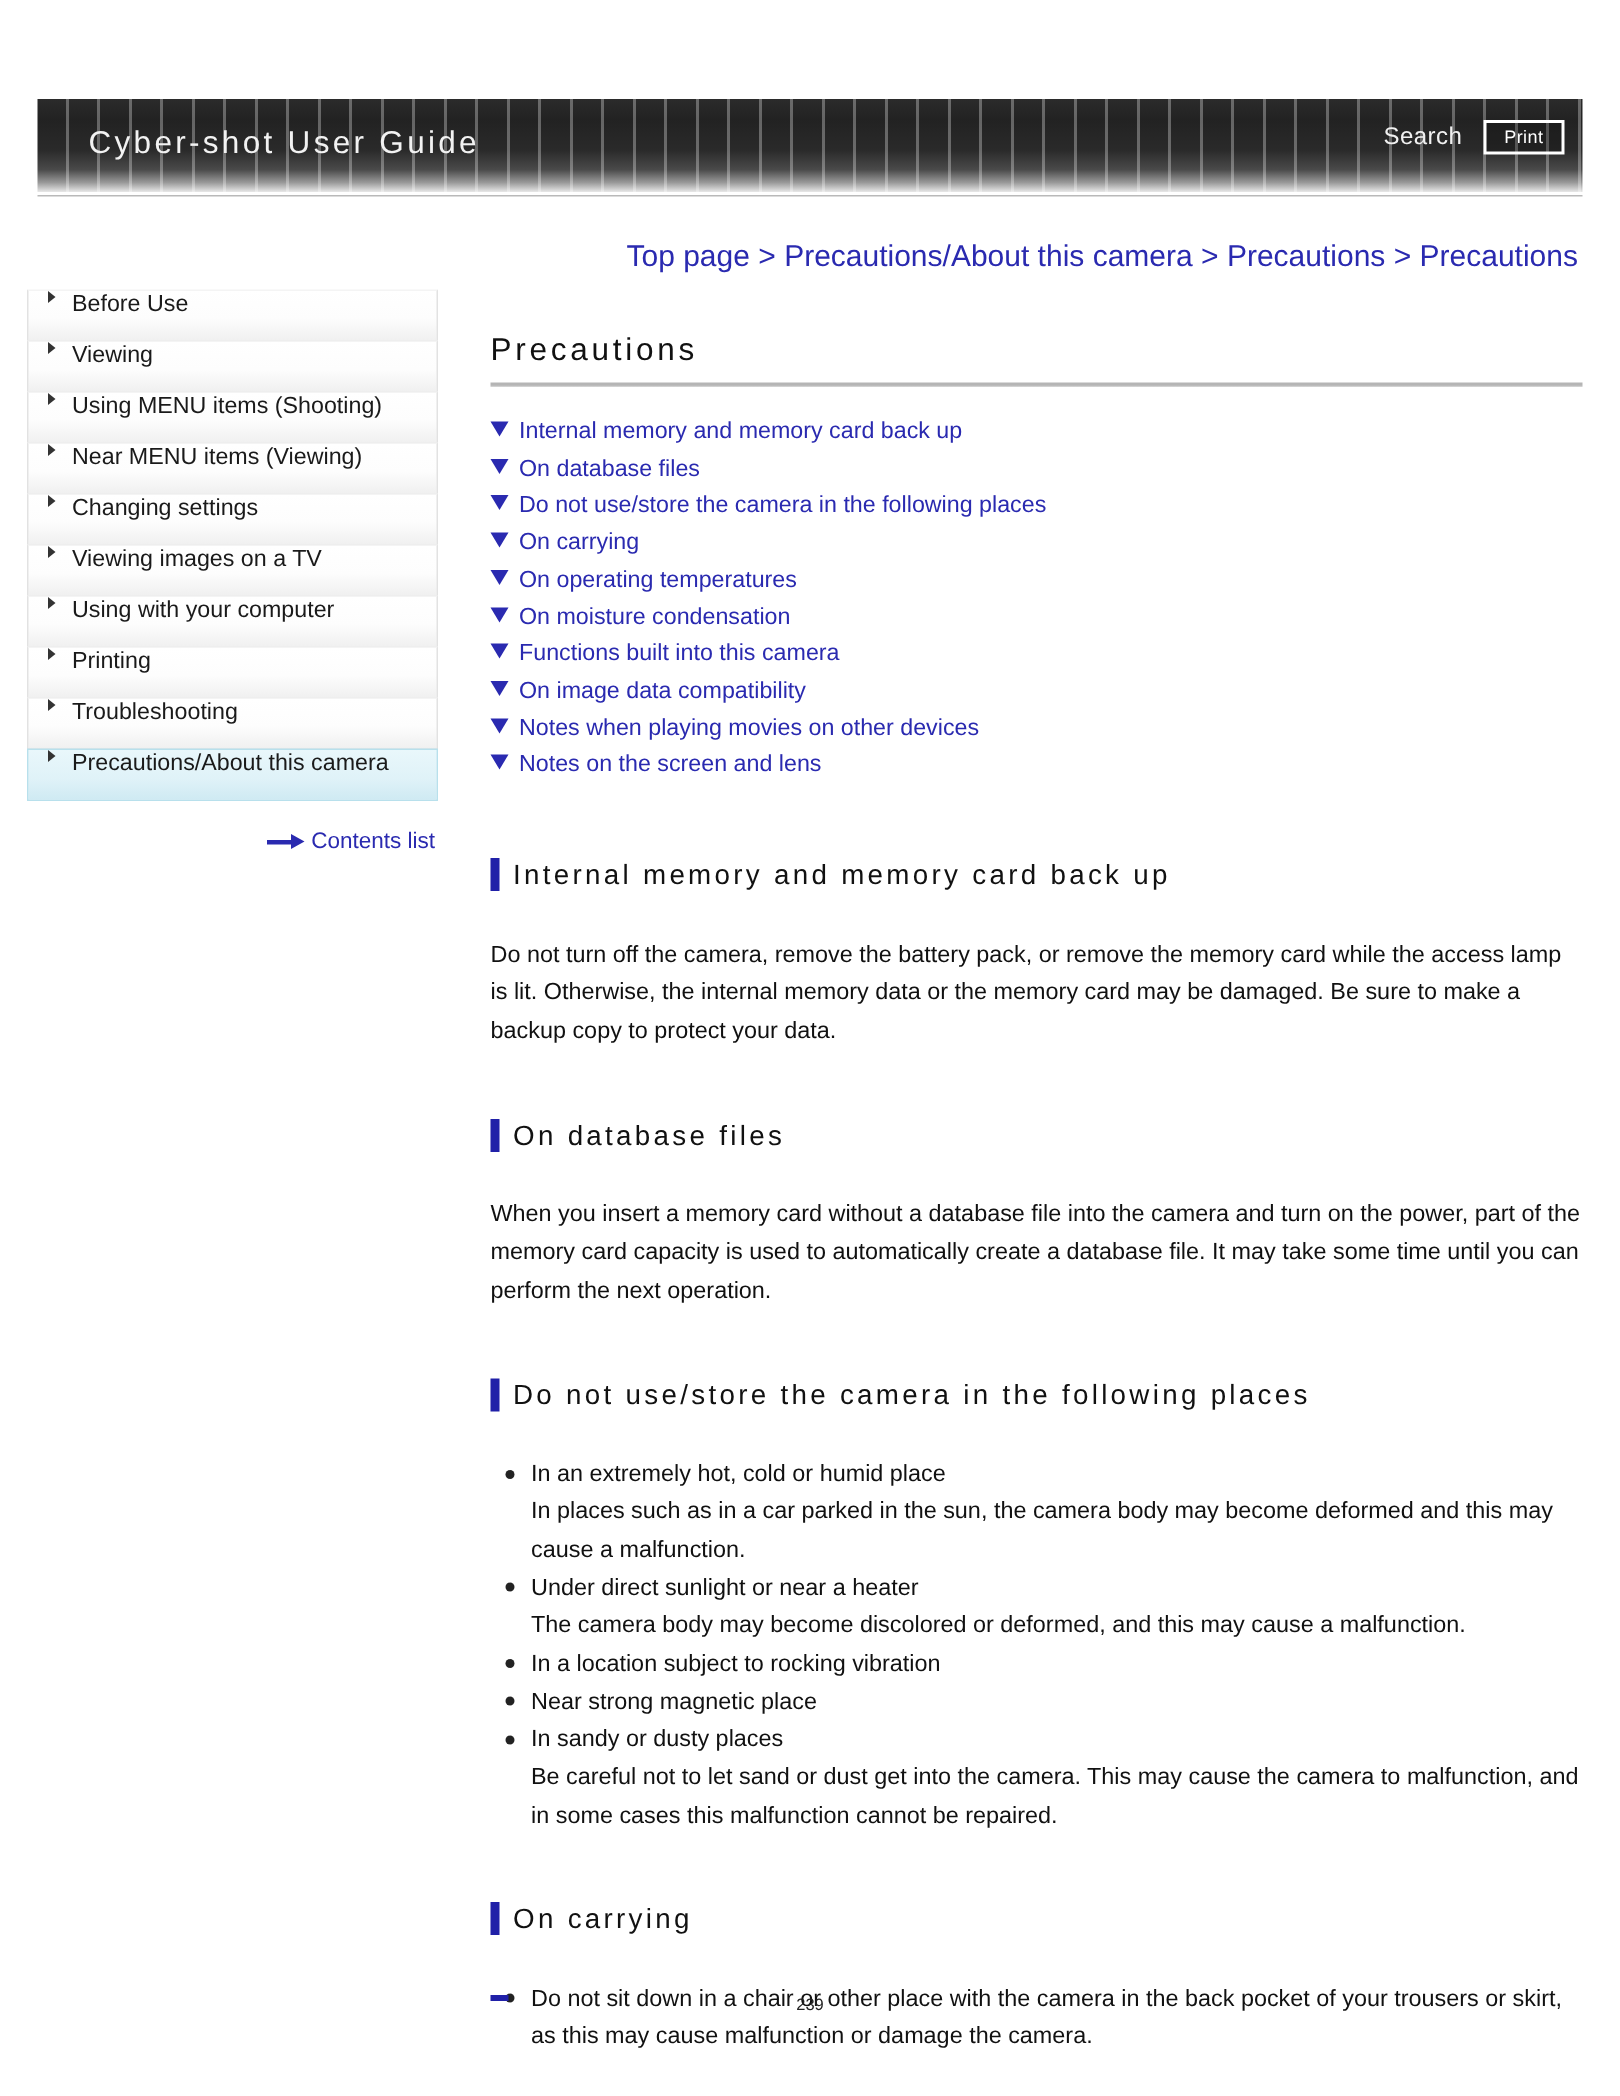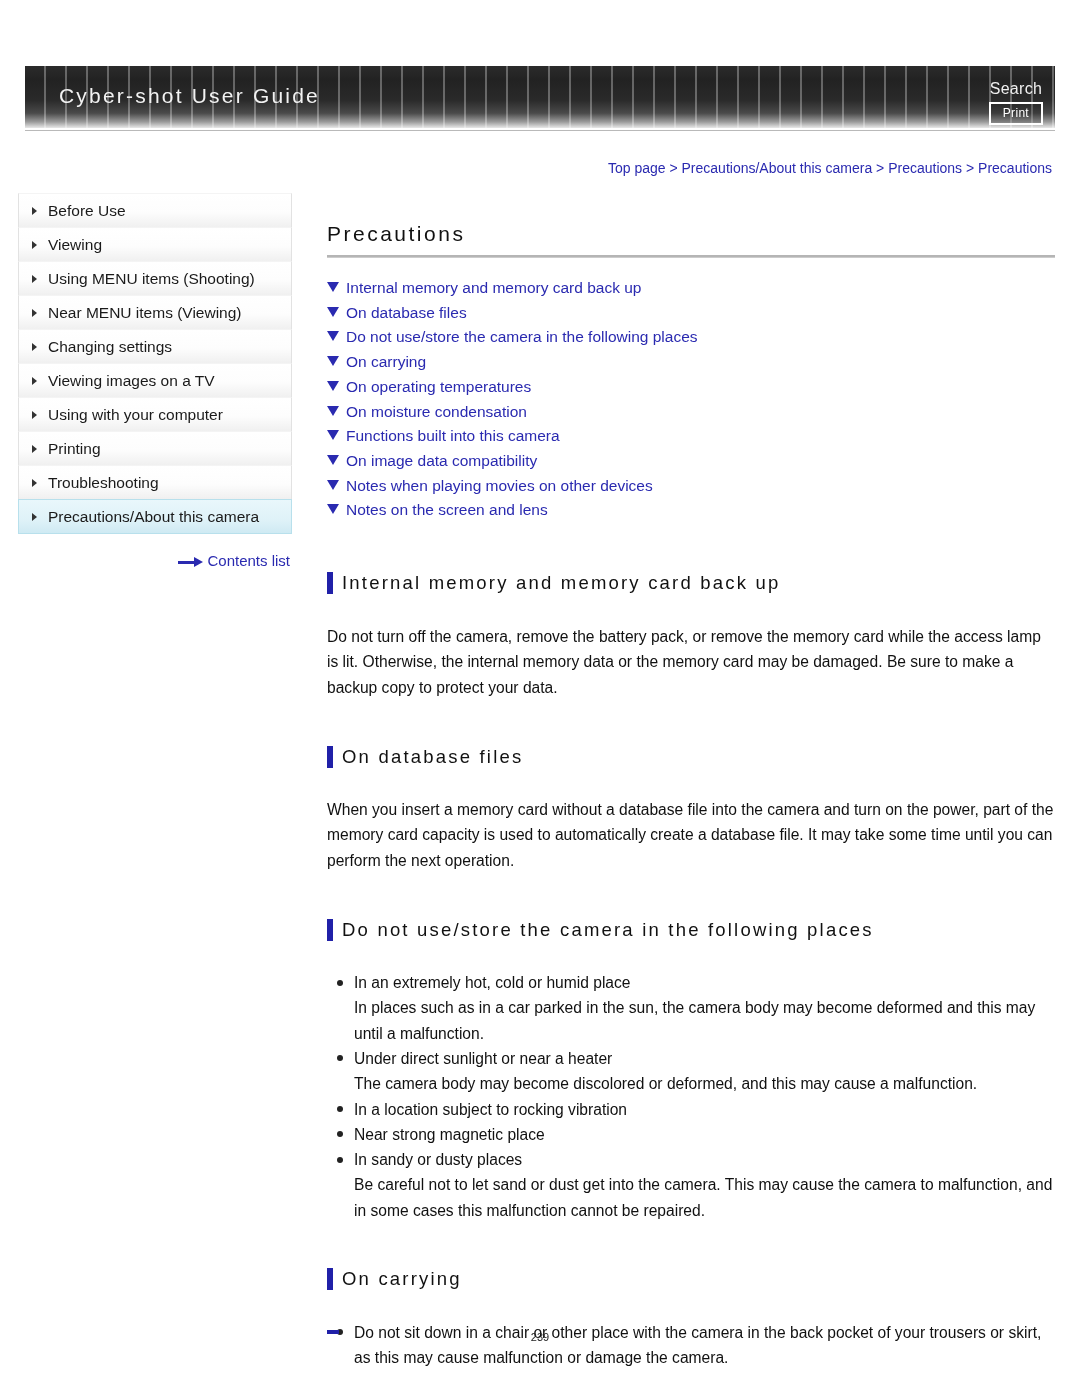--- a/index.html
+++ b/index.html
@@ -54,22 +54,21 @@
     color: #f2f2f2;
     font-weight: normal;
     white-space: nowrap;
   }
   .header-actions {
     position: absolute;
     right: 12px;
     top: 14px;
     display: flex;
     align-items: center;
-    gap: 4px;
-    flex-direction: column;
+    gap: 14px;
   }
   .search-link {
     font-size: 16px;
     color: #f0f0f0;
     letter-spacing: 0.3px;
     cursor: pointer;
   }
   .print-btn {
     font-size: 12px;
     color: #ffffff;
@@ -86,21 +85,21 @@
     width: 1030px;
     height: 1px;
     background: #b9b9b9;
   }
 
   
   .breadcrumb {
     position: absolute;
     right: 28px;
     top: 160px;
-    font-size: 14px;
+    font-size: 20px;
     color: #2a2ab0;
     white-space: nowrap;
   }
   .breadcrumb .crumb { cursor: pointer; }
   .breadcrumb .sep { color: #2a2ab0; }
 
   
   .sidebar {
     position: absolute;
     left: 18px;
@@ -109,21 +108,21 @@
   }
   .side-item {
     position: relative;
     height: 35px;
     box-sizing: border-box;
     border: 1px solid #e2e2e2;
     border-top: 1px solid #f4f4f4;
     border-bottom: 1px solid #d9d9d9;
     background: linear-gradient(to bottom, #ffffff 0%, #fdfdfd 55%, #f0f0f0 100%);
     display: flex;
-    align-items: center;
+    align-items: flex-start;
     padding-left: 13px;
     margin-top: -1px;
     cursor: pointer;
   }
   .side-item:first-child { margin-top: 0; }
   .side-item.selected {
     background: linear-gradient(to bottom, #e9f7fb 0%, #dff2f8 60%, #cfeaf3 100%);
     border: 1px solid #b8e0ec;
   }
   .side-arrow {
@@ -424,21 +423,21 @@
   </div>
 
   <div class="section">
     <div class="sec-head">
       <span class="sec-bar"></span>
       <h2 class="sec-title">Do not use/store the camera in the following places</h2>
     </div>
     <ul class="blist">
       <li>
         <span>In an extremely hot, cold or humid place</span>
-        <span class="sub">In places such as in a car parked in the sun, the camera body may become deformed and this may until a malfunction.</span>
+        <span class="sub">In places such as in a car parked in the sun, the camera body may become deformed and this may cause a malfunction.</span>
       </li>
       <li>
         <span>Under direct sunlight or near a heater</span>
         <span class="sub">The camera body may become discolored or deformed, and this may cause a malfunction.</span>
       </li>
       <li>
         <span>In a location subject to rocking vibration</span>
       </li>
       <li>
         <span>Near strong magnetic place</span>

